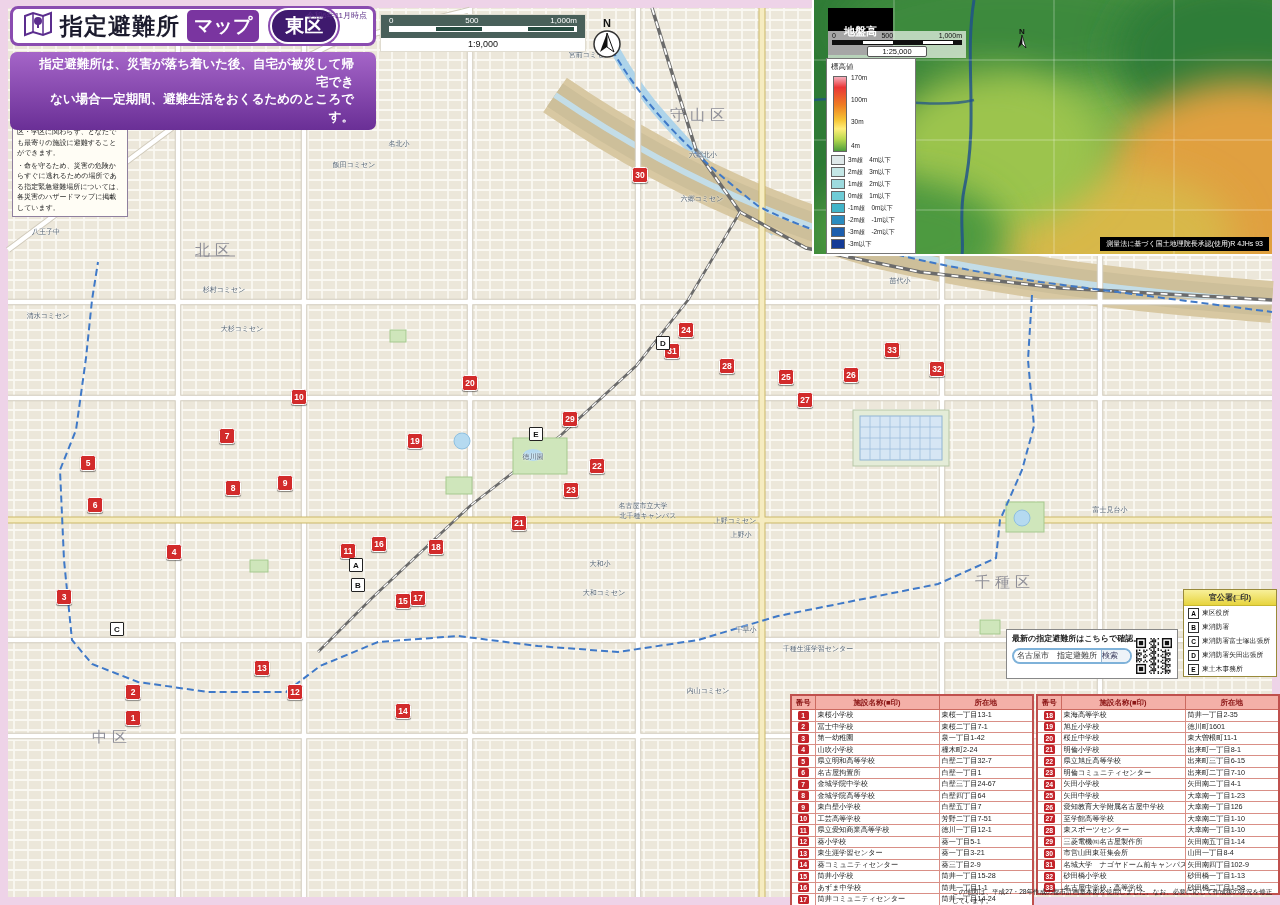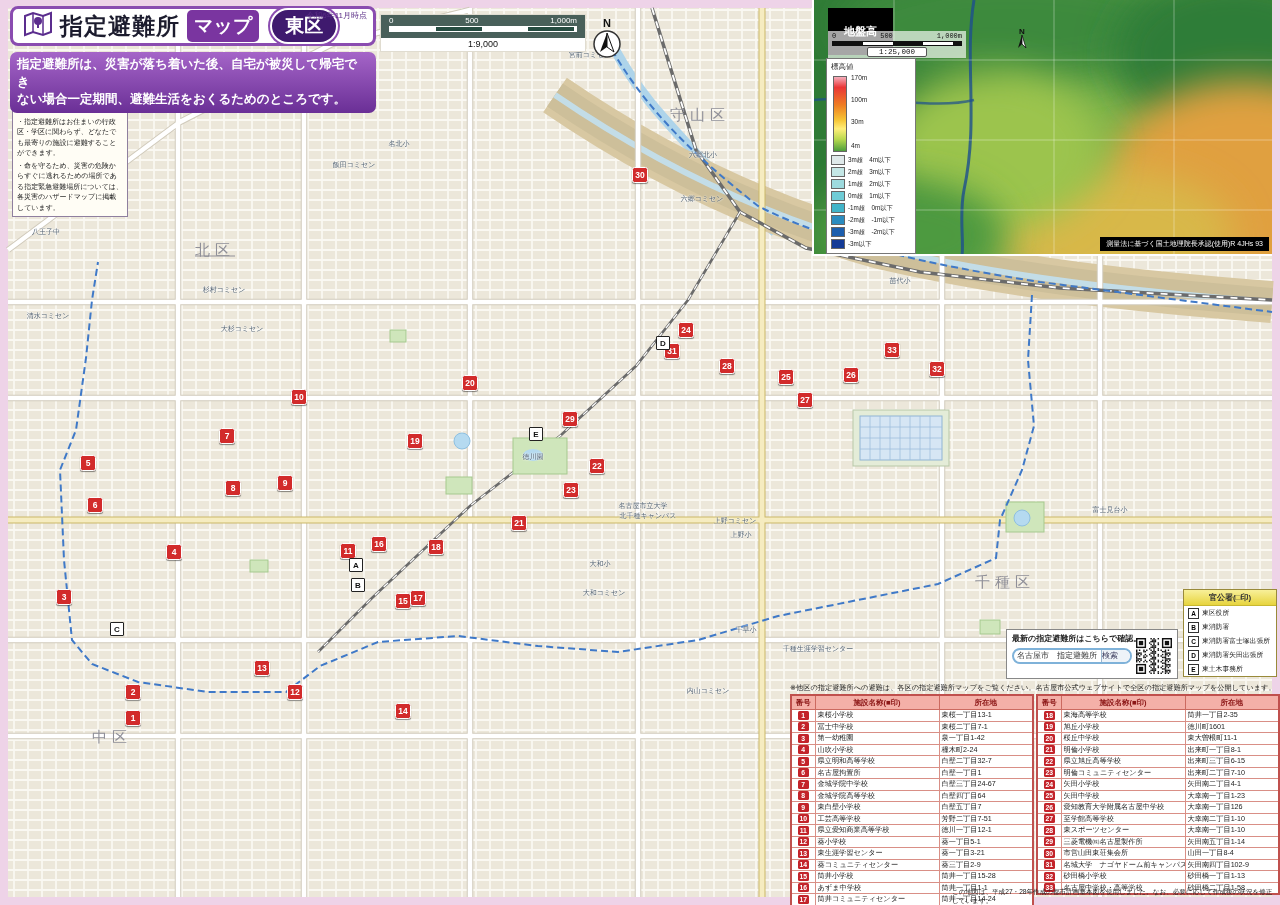--- a/index.html
+++ b/index.html
@@ -12,21 +12,21 @@
   
   .header-box{position:absolute;left:10px;top:6px;width:366px;z-index:12;}
   .title-row{position:relative;display:flex;align-items:center;gap:7px;background:#fff;
              border:3px solid #8a4cb0;border-radius:8px;height:40px;padding:0 10px;box-sizing:border-box;}
   .asof{position:absolute;top:1px;right:6px;font-size:8px;color:#5a2d86;}
   .title-main{font-size:23px;font-weight:bold;color:#1c1c2e;letter-spacing:1px;}
   .title-suffix{background:#7a35a0;color:#fff;font-weight:bold;font-size:19px;padding:3px 7px;border-radius:5px;}
   .ward-badge{background:#3f1a6e;color:#fff;font-weight:bold;font-size:19px;padding:3px 13px;border-radius:16px;
               box-shadow:0 0 0 2px #fff,0 0 0 4px #8a4cb0;margin-left:6px;}
   .banner{margin-top:6px;background:linear-gradient(180deg,#a565c8,#6a2f96);color:#fff;font-weight:bold;
-          font-size:12.5px;line-height:1.4;border-radius:7px;padding:4px 7px;}
+          font-size:12.5px;line-height:1.4;border-radius:7px;padding:4px 22px;text-align:right;}
 
   
   .explain-box{position:absolute;left:12px;top:100px;width:116px;z-index:11;background:#fffdf5;
                border:1px solid #8f7f9f;padding:3px 4px;box-sizing:border-box;font-size:7px;line-height:1.5;color:#222;}
   .exp-item{margin-top:2px;}
 
   
   .scalebar{position:absolute;left:380px;top:14px;width:206px;height:38px;z-index:11;background:#49605a;
             border:1px solid #e0dcd0;box-sizing:border-box;}
   .sb-ticks{display:flex;justify-content:space-between;color:#fff;font-size:8px;padding:1px 8px 0;}
@@ -35,21 +35,21 @@
   .sb-ratio{position:absolute;left:0;right:0;bottom:0;height:13px;background:#fff;color:#111;font-size:9px;
             text-align:center;line-height:13px;}
 
   .north{position:absolute;left:590px;top:16px;z-index:11;width:34px;text-align:center;}
 
   
   .elev-panel{position:absolute;left:812px;top:0;width:460px;height:256px;z-index:11;overflow:hidden;
               border-left:2px solid #fff;border-bottom:2px solid #fff;box-sizing:border-box;}
   .terrain{position:absolute;left:0;top:0;}
   .elev-title{position:absolute;left:14px;top:8px;background:#000;color:#fff;font-weight:bold;font-size:11px;padding:16px 16px;}
-  .elev-scale{position:absolute;left:14px;top:31px;width:130px;background:rgba(255,255,255,.65);font-size:7px;color:#111;padding:1px 4px;font-family:Liberation Mono, monospace;}
+  .elev-scale{position:absolute;left:14px;top:31px;width:130px;background:rgba(255,255,255,.65);font-size:7px;color:#111;padding:1px 4px;}
   .es-ticks{display:flex;justify-content:space-between;}
   .es-bar{height:3px;margin:1px 0;border:1px solid #111;
           background:repeating-linear-gradient(90deg,#111 0,#111 30px,#fff 30px,#fff 60px);}
   .es-ratio{text-align:center;background:#fff;border:1px solid #555;border-radius:2px;width:58px;margin:1px auto 0;font-size:7.5px;}
   .elev-north{position:absolute;left:200px;top:26px;}
   .elev-legend{position:absolute;left:12px;top:58px;width:90px;background:#fff;border:1px solid #777;
                padding:3px 4px;box-sizing:border-box;}
   .lg-title{font-size:7.5px;color:#222;}
   .ramp-wrap{position:relative;height:80px;margin-top:2px;}
   .ramp{position:absolute;left:2px;top:2px;width:12px;height:74px;border:1px solid #666;
@@ -566,21 +566,20 @@
         <rect x="23" y="23" width="1" height="1" fill="#111"></rect>
         <rect x="10" y="24" width="1" height="1" fill="#111"></rect>
         <rect x="12" y="24" width="1" height="1" fill="#111"></rect>
         <rect x="15" y="24" width="1" height="1" fill="#111"></rect>
         <rect x="17" y="24" width="1" height="1" fill="#111"></rect>
         <rect x="20" y="24" width="1" height="1" fill="#111"></rect>
         <rect x="22" y="24" width="1" height="1" fill="#111"></rect>
       </svg>
   </div>
 
-  <div class="tables-note">※他区の指定避難所への避難は、各区の指定避難所マップをご覧ください。名古屋市公式ウェブサイトで全区の指定避難所マップを公開しています。</div>
 
   <table class="shelter-table left">
     <colgroup>
         <col class="c-no">
         <col class="c-name">
         <col class="c-addr">
       </colgroup>
     <thead>
         <tr>
       <th>番号</th>

